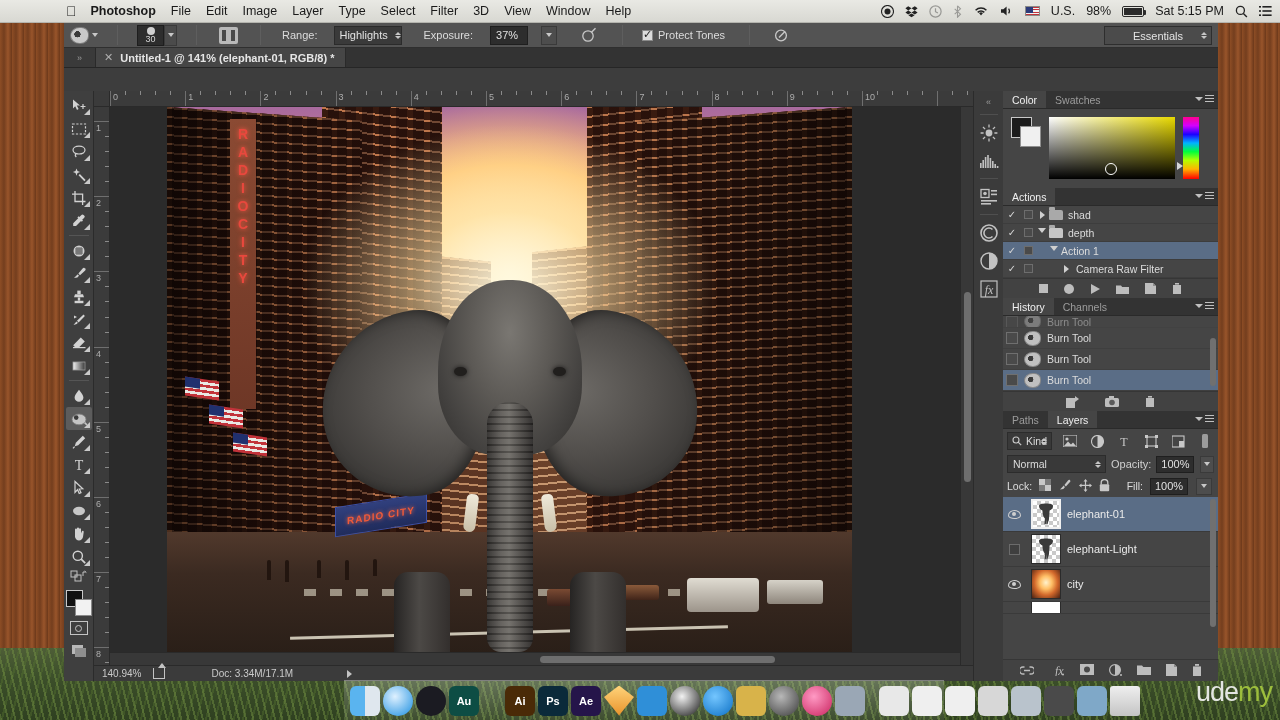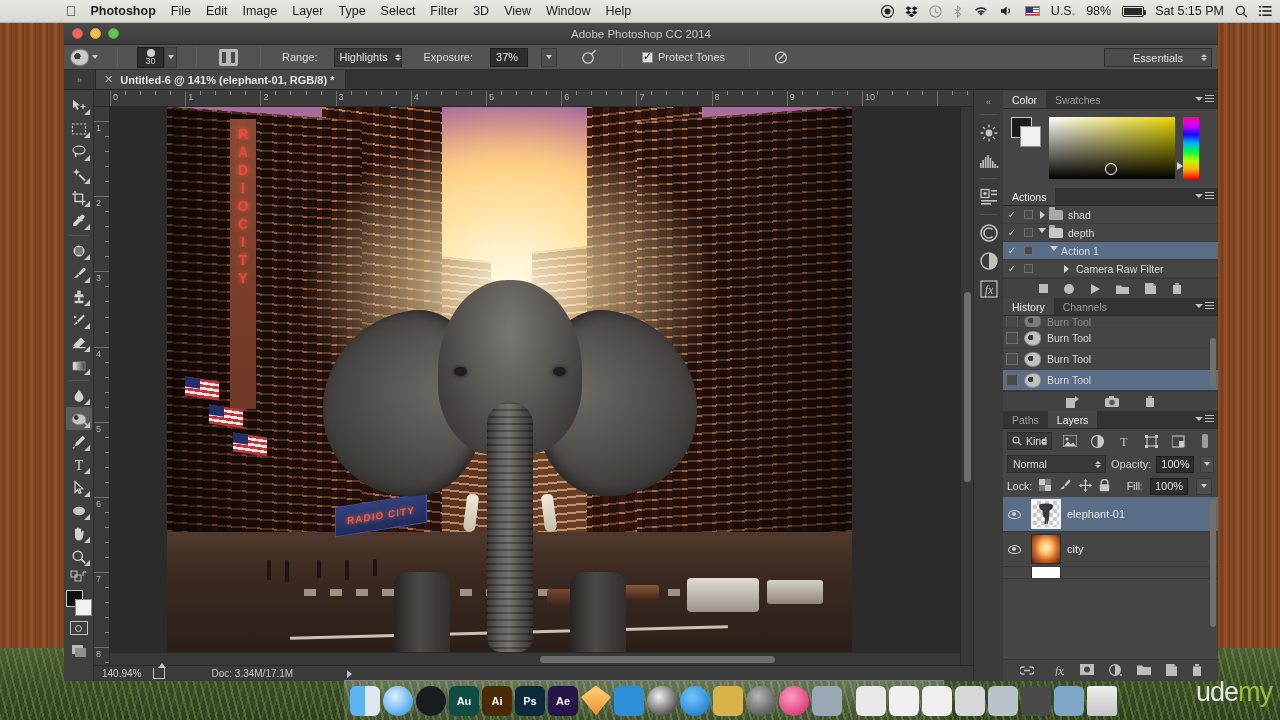--- a/index.html
+++ b/index.html
@@ -461,28 +461,20 @@
             <rect x="3.4" y="5.2" width="9.2" height="1.6"></rect>
             <rect x="0" y="9.4" width="2" height="1.6"></rect>
             <rect x="3.4" y="9.4" width="9.2" height="1.6"></rect>
           </g>
         </svg>
     </span>
   </div>
 
   <div class="ps">
 
-    <div class="ps-title">
-      <div class="traffic">
-        <div class="tl r"></div>
-        <div class="tl y"></div>
-        <div class="tl g"></div>
-      </div>
-      <span>Adobe Photoshop CC 2014</span>
-    </div>
 
     <div class="optbar">
       <div class="tool-preset">
         <div class="circ-tool"></div>
         <div class="caret-dn"></div>
       </div>
       <div class="sep"></div>
       <div style="display:flex;align-items:center">
         <div class="brush-box">
           <span class="brush-dot"></span>
@@ -536,21 +528,21 @@
             <i class="up"></i>
             <i class="dn"></i>
           </span>
       </div>
     </div>
 
     <div class="tabbar">
       <div class="tab-collapse">»</div>
       <div class="doctab">
         <span class="x">✕</span>
-        <span>Untitled-6 @ 141% (elephant-01, RGB/8) *</span>
+        <span>Untitled-1 @ 141% (elephant-01, RGB/8) *</span>
       </div>
     </div>
 
     <div class="ps-body">
 
       <div class="toolbar">
         <div class="tool">
             <svg width="16" height="16" viewBox="0 0 16 16">
               <path d="M2 1.5v9l2.2-2.2 1.8 3.6 1.6-.8-1.8-3.5H9z" fill="#d2d2d2"></path>
               <path d="M12 6v5M9.5 8.5h5" stroke="#d2d2d2" stroke-width="1.2"></path>
@@ -1265,20 +1257,31 @@
                 </span>
               <span class="thumb selb">
                 <svg class="el-silh" viewBox="0 0 20 22">
                     <path d="M3 3c0-1.6 2.8-2.4 7-2.4S17 1.4 17 3c0 2.4-1.6 3.8-3.4 4.4l-.6 8.4c0 1.2-.8 2.2-1.4 5.4h-1.4l.6-5.6-1 5.6H8.4l.5-5.8C7 13.4 6.6 11 6.4 7.4 4.6 6.8 3 5.4 3 3z" fill="#3a3a3a"></path>
                   </svg>
               </span>
               <span class="lname">elephant-01</span>
             </div>
             <div class="layerrow">
               <span class="eyecol">
+                  <span class="eye-empty"></span>
+                </span>
+              <span class="thumb">
+                <svg class="el-silh" viewBox="0 0 20 22">
+                    <path d="M3 3c0-1.6 2.8-2.4 7-2.4S17 1.4 17 3c0 2.4-1.6 3.8-3.4 4.4l-.6 8.4c0 1.2-.8 2.2-1.4 5.4h-1.4l.6-5.6-1 5.6H8.4l.5-5.8C7 13.4 6.6 11 6.4 7.4 4.6 6.8 3 5.4 3 3z" fill="#3a3a3a"></path>
+                  </svg>
+              </span>
+              <span class="lname">elephant-Light</span>
+            </div>
+            <div class="layerrow">
+              <span class="eyecol">
                   <span class="eye-sh">
                     <i></i>
                   </span>
                 </span>
               <span class="thumb thumb-city"></span>
               <span class="lname">city</span>
             </div>
             <div class="layerrow" style="height:12px;overflow:hidden">
               <span class="eyecol"></span>
               <span class="thumb thumb-white"></span>
@@ -1319,21 +1322,21 @@
         </div>
       </div>
     </div>
   </div>
 
   <div class="macdock" id="macdock">
       <div class="dicon" style="background: linear-gradient(90deg, rgb(90, 180, 239) 50%, rgb(223, 231, 238) 50%);"></div>
       <div class="dicon" style="background: radial-gradient(circle at 40% 35%, rgb(223, 241, 255), rgb(26, 142, 224)); border-radius: 50%;"></div>
       <div class="dicon" style="background: rgb(27, 27, 34); border-radius: 50%;"></div>
       <div class="dicon" style="background: rgb(13, 77, 68);">Au</div>
-      <div class="dicon" style="background: rgb(74, 42, 7);">Ai</div>
+      <div class="dicon" style="background: rgb(74, 42, 7); margin-left: 23px;">Ai</div>
       <div class="dicon" style="background: rgb(11, 42, 58);">Ps</div>
       <div class="dicon" style="background: rgb(37, 21, 74);">Ae</div>
       <div class="dicon" style="background: linear-gradient(rgb(255, 211, 122), rgb(232, 146, 42)); clip-path: polygon(50% 0px, 100% 38%, 50% 100%, 0px 38%);"></div>
       <div class="dicon" style="background: rgb(47, 143, 216);"></div>
       <div class="dicon" style="background: radial-gradient(circle at 40% 35%, rgb(242, 242, 242), rgb(26, 26, 26)); border-radius: 50%;"></div>
       <div class="dicon" style="background: radial-gradient(circle at 40% 35%, rgb(116, 198, 255), rgb(11, 111, 196)); border-radius: 50%;"></div>
       <div class="dicon" style="background: rgb(216, 179, 74);"></div>
       <div class="dicon" style="background: radial-gradient(circle at 40% 35%, rgb(184, 184, 184), rgb(60, 60, 60)); border-radius: 50%;"></div>
       <div class="dicon" style="background: radial-gradient(circle at 40% 35%, rgb(255, 154, 196), rgb(201, 34, 94)); border-radius: 50%;"></div>
       <div class="dicon" style="background: rgb(154, 167, 181);"></div>

